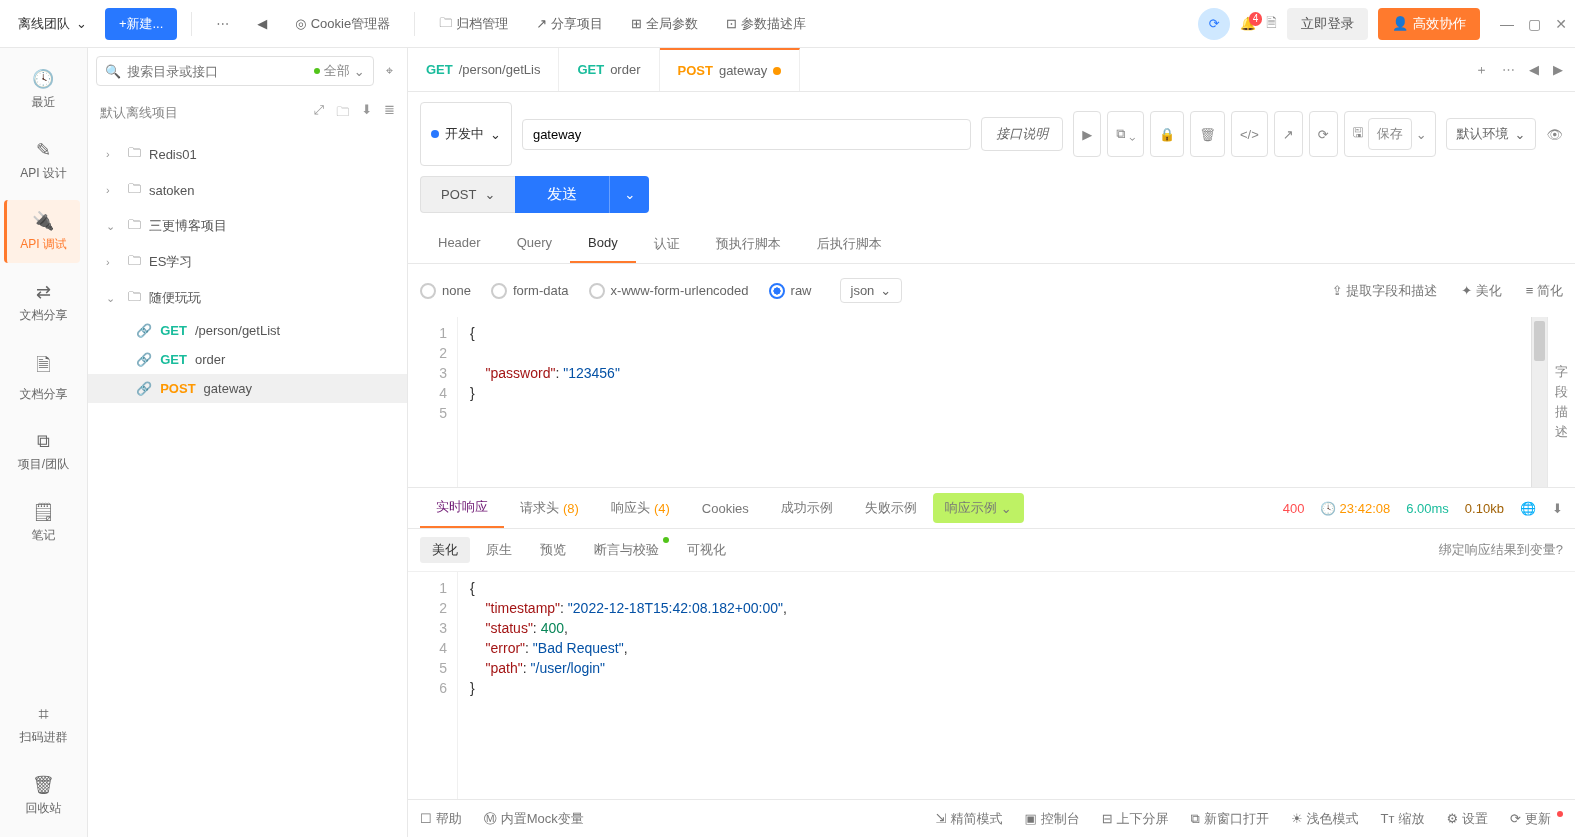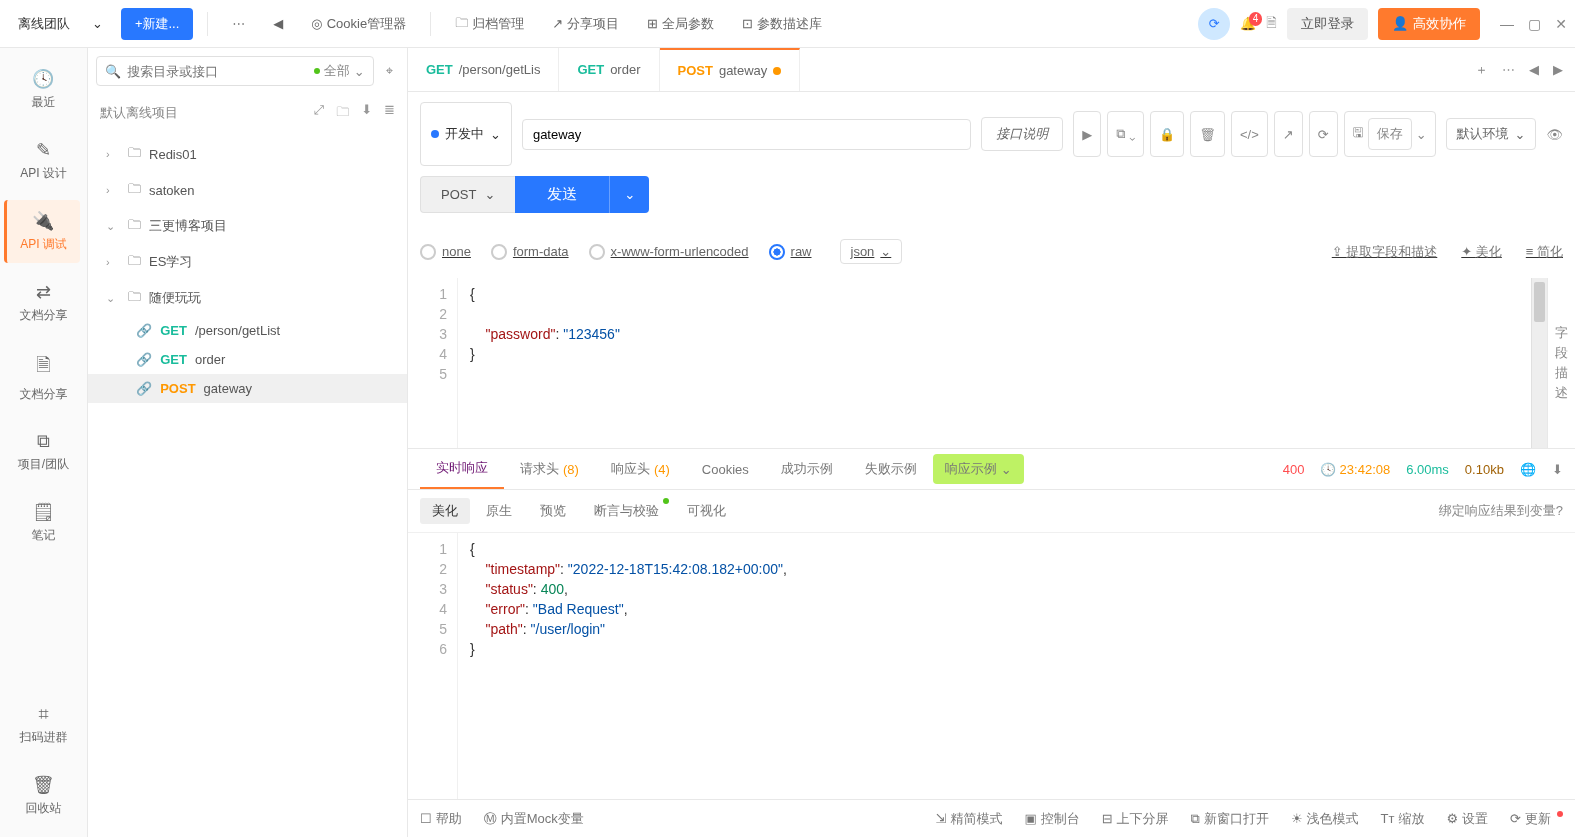--- a/index.html
+++ b/index.html
@@ -1,21 +1,21 @@
 <!DOCTYPE html>
 <html><head>
 <meta charset="utf-8">
 <style>
 * { margin: 0; padding: 0; box-sizing: border-box; font-family: "Microsoft YaHei", -apple-system, sans-serif; }
 body { font-size: 13px; color: #333; background: #fff; overflow: hidden; }
 .app { display: flex; flex-direction: column; height: 837px; width: 1575px; }
 
 
 .topbar { display: flex; align-items: center; height: 48px; border-bottom: 1px solid #e8e8e8; padding: 0 8px; gap: 8px; }
-.team-select { display: flex; align-items: center; gap: 22px; padding: 0 10px; cursor: pointer; }
+.team-select { display: flex; align-items: center; gap: 6px; padding: 0 10px; cursor: pointer; }
 .btn-new { background: #2878ff; color: #fff; border: none; padding: 7px 14px; border-radius: 4px; font-size: 13px; cursor: pointer; }
 .topbar .divider { width: 1px; height: 24px; background: #e8e8e8; margin: 0 6px; }
 .top-icon-btn { display: flex; align-items: center; gap: 4px; padding: 6px 10px; cursor: pointer; color: #666; }
 .topbar-right { margin-left: auto; display: flex; align-items: center; gap: 10px; }
 .circle-btn { width: 32px; height: 32px; border-radius: 50%; display: flex; align-items: center; justify-content: center; cursor: pointer; }
 .circle-btn.blue { background: #cfe8ff; color: #2878ff; }
 .notif { position: relative; }
 .badge { position: absolute; top: -4px; right: -6px; background: #ff4d4f; color: #fff; font-size: 10px; padding: 0 4px; border-radius: 8px; line-height: 14px; }
 .btn-login { background: #f0f0f0; color: #555; border: none; padding: 7px 14px; border-radius: 4px; cursor: pointer; }
 .btn-collab { background: #ff7a2d; color: #fff; border: none; padding: 7px 14px; border-radius: 4px; cursor: pointer; display: flex; align-items: center; gap: 4px; }
@@ -70,21 +70,21 @@
 .url-row { display: flex; align-items: stretch; padding: 0 12px 12px; gap: 0; }
 .method-sel { background: #f0f0f0; border: 1px solid #e0e0e0; border-right: none; padding: 10px 20px; border-radius: 4px 0 0 4px; display: flex; align-items: center; gap: 8px; color: #555; }
 .url-input { flex: 1; border: 1px solid #e0e0e0; padding: 10px 14px; font-size: 15px; outline: none; background: #f7f7f7; }
 .send-btn { background: #2878ff; color: #fff; border: none; padding: 0 32px; font-size: 15px; font-weight: 500; cursor: pointer; }
 .send-drop { background: #2878ff; color: #fff; border: none; border-left: 1px solid rgba(255,255,255,0.3); padding: 0 14px; border-radius: 0 4px 4px 0; cursor: pointer; }
 
 .req-tabs { display: flex; border-bottom: 1px solid #e8e8e8; padding: 0 12px; }
 .req-tab { padding: 10px 18px; cursor: pointer; color: #777; }
 .req-tab.active { color: #333; border-bottom: 2px solid #ff7a2d; }
 
-.body-row { display: flex; align-items: center; padding: 14px 12px; gap: 20px; text-decoration: underline; }
+.body-row { display: flex; align-items: center; padding: 14px 12px; gap: 20px; }
 .radio-opt { display: flex; align-items: center; gap: 6px; color: #666; }
 .radio { width: 16px; height: 16px; border: 2px solid #ccc; border-radius: 50%; display: inline-block; }
 .radio.checked { border-color: #2878ff; background: radial-gradient(circle, #2878ff 40%, transparent 45%); }
 .json-sel { border: 1px solid #e0e0e0; padding: 4px 10px; border-radius: 4px; color: #666; display: flex; align-items: center; gap: 6px; margin-left: 8px; }
 .body-actions { margin-left: auto; display: flex; gap: 24px; color: #777; }
 
 .editor-wrap { display: flex; flex: 0 0 170px; }
 .editor { flex: 1; display: flex; font-family: Consolas, monospace; font-size: 14px; position: relative; }
 .gutter { width: 50px; text-align: right; padding: 6px 10px 0 0; color: #aaa; background: #fff; border-right: 1px solid #f0f0f0; line-height: 20px; }
 .code { flex: 1; padding: 6px 0 0 12px; line-height: 20px; white-space: pre; }
@@ -269,20 +269,28 @@
         <div class="env-sel"><span>默认环境</span> ⌄</div>
         <span style="color:#888">👁</span>
       </div>
 
       <div class="url-row">
         <div class="method-sel"><span>POST</span> ⌄</div>
         <button class="send-btn">发送</button>
         <button class="send-drop">⌄</button>
       </div>
 
+      <div class="req-tabs">
+        <div class="req-tab">Header</div>
+        <div class="req-tab">Query</div>
+        <div class="req-tab active">Body</div>
+        <div class="req-tab">认证</div>
+        <div class="req-tab">预执行脚本</div>
+        <div class="req-tab">后执行脚本</div>
+      </div>
 
       <div class="body-row">
         <label class="radio-opt">
             <span class="radio"></span>
             <span>none</span>
           </label>
         <label class="radio-opt">
             <span class="radio"></span>
             <span>form-data</span>
           </label>

